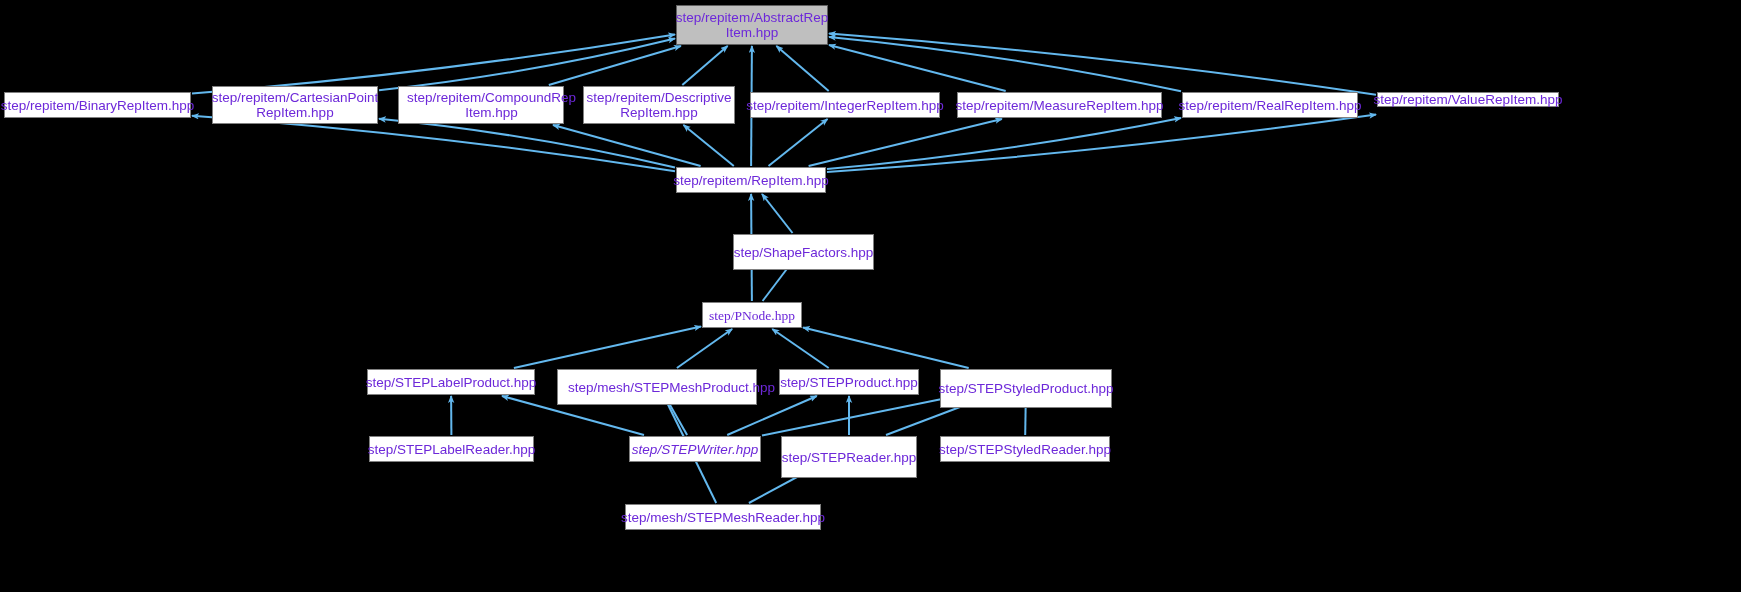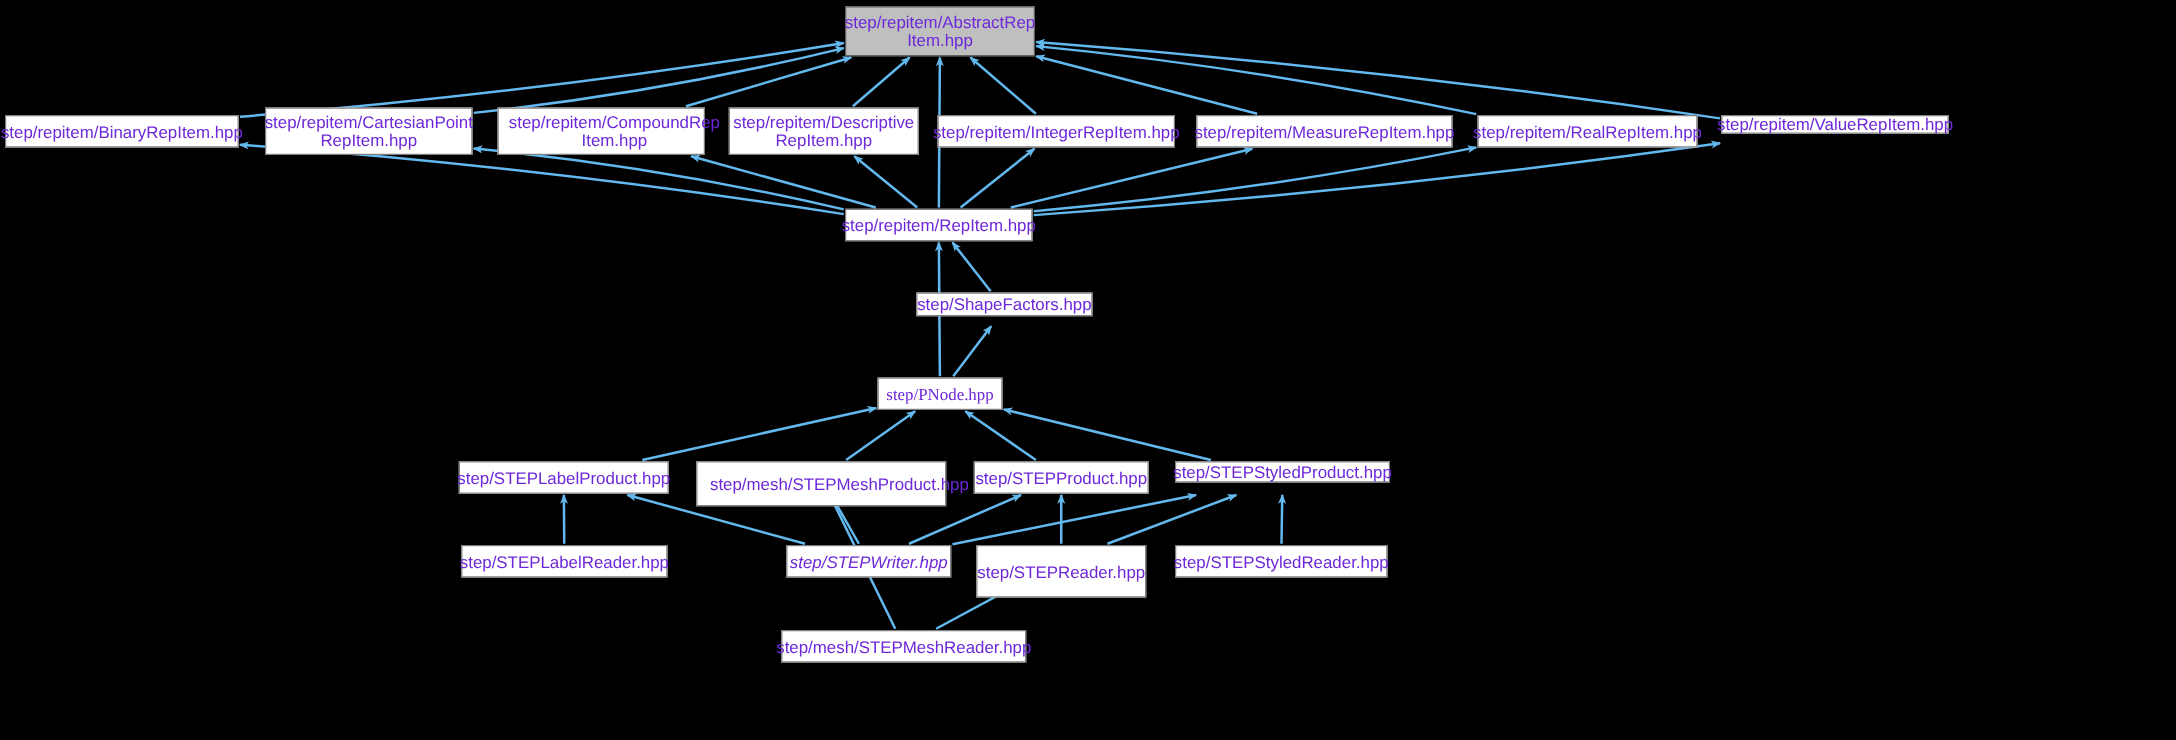--- a/index.html
+++ b/index.html
@@ -101,25 +101,25 @@
 RepItem.hpp</div>
       <div class="node" style="left: 398px; top: 86px; width: 166px; height: 38px; padding-left: 25px;">step/repitem/CompoundRep
 Item.hpp</div>
       <div class="node" style="left: 583px; top: 86px; width: 152px; height: 38px;">step/repitem/Descriptive
 RepItem.hpp</div>
       <div class="node" style="left: 750px; top: 92px; width: 190px; height: 26px;">step/repitem/IntegerRepItem.hpp</div>
       <div class="node" style="left: 957px; top: 92px; width: 205px; height: 26px;">step/repitem/MeasureRepItem.hpp</div>
       <div class="node" style="left: 1182px; top: 92px; width: 176px; height: 26px;">step/repitem/RealRepItem.hpp</div>
       <div class="node" style="left: 1377px; top: 92px; width: 182px; height: 15px;">step/repitem/ValueRepItem.hpp</div>
       <div class="node" style="left: 676px; top: 167px; width: 150px; height: 26px;">step/repitem/RepItem.hpp</div>
-      <div class="node" style="left: 733px; top: 234px; width: 141px; height: 19px;">step/ShapeFactors.hpp</div>
+      <div class="node" style="left: 733px; top: 234px; width: 141px; height: 36px;">step/ShapeFactors.hpp</div>
       <div class="node" style="left: 702px; top: 302px; width: 100px; height: 26px; font-family: Liberation Serif, serif;">step/PNode.hpp</div>
       <div class="node" style="left: 367px; top: 369px; width: 168px; height: 26px;">step/STEPLabelProduct.hpp</div>
       <div class="node" style="left: 557px; top: 369px; width: 200px; height: 36px; padding-left: 33px;">step/mesh/STEPMeshProduct.hpp</div>
       <div class="node" style="left: 779px; top: 369px; width: 140px; height: 26px;">step/STEPProduct.hpp</div>
-      <div class="node" style="left: 940px; top: 369px; width: 172px; height: 17px;">step/STEPStyledProduct.hpp</div>
+      <div class="node" style="left: 940px; top: 369px; width: 172px; height: 39px;">step/STEPStyledProduct.hpp</div>
       <div class="node" style="left: 369px; top: 436px; width: 165px; height: 26px;">step/STEPLabelReader.hpp</div>
       <div class="node" style="left: 629px; top: 436px; width: 132px; height: 26px; font-style: italic;">step/STEPWriter.hpp</div>
       <div class="node" style="left: 781px; top: 436px; width: 136px; height: 42px;">step/STEPReader.hpp</div>
       <div class="node" style="left: 940px; top: 436px; width: 170px; height: 26px;">step/STEPStyledReader.hpp</div>
       <div class="node" style="left: 625px; top: 504px; width: 196px; height: 26px;">step/mesh/STEPMeshReader.hpp</div>
     </div>
 </div>
 
 </body></html>

